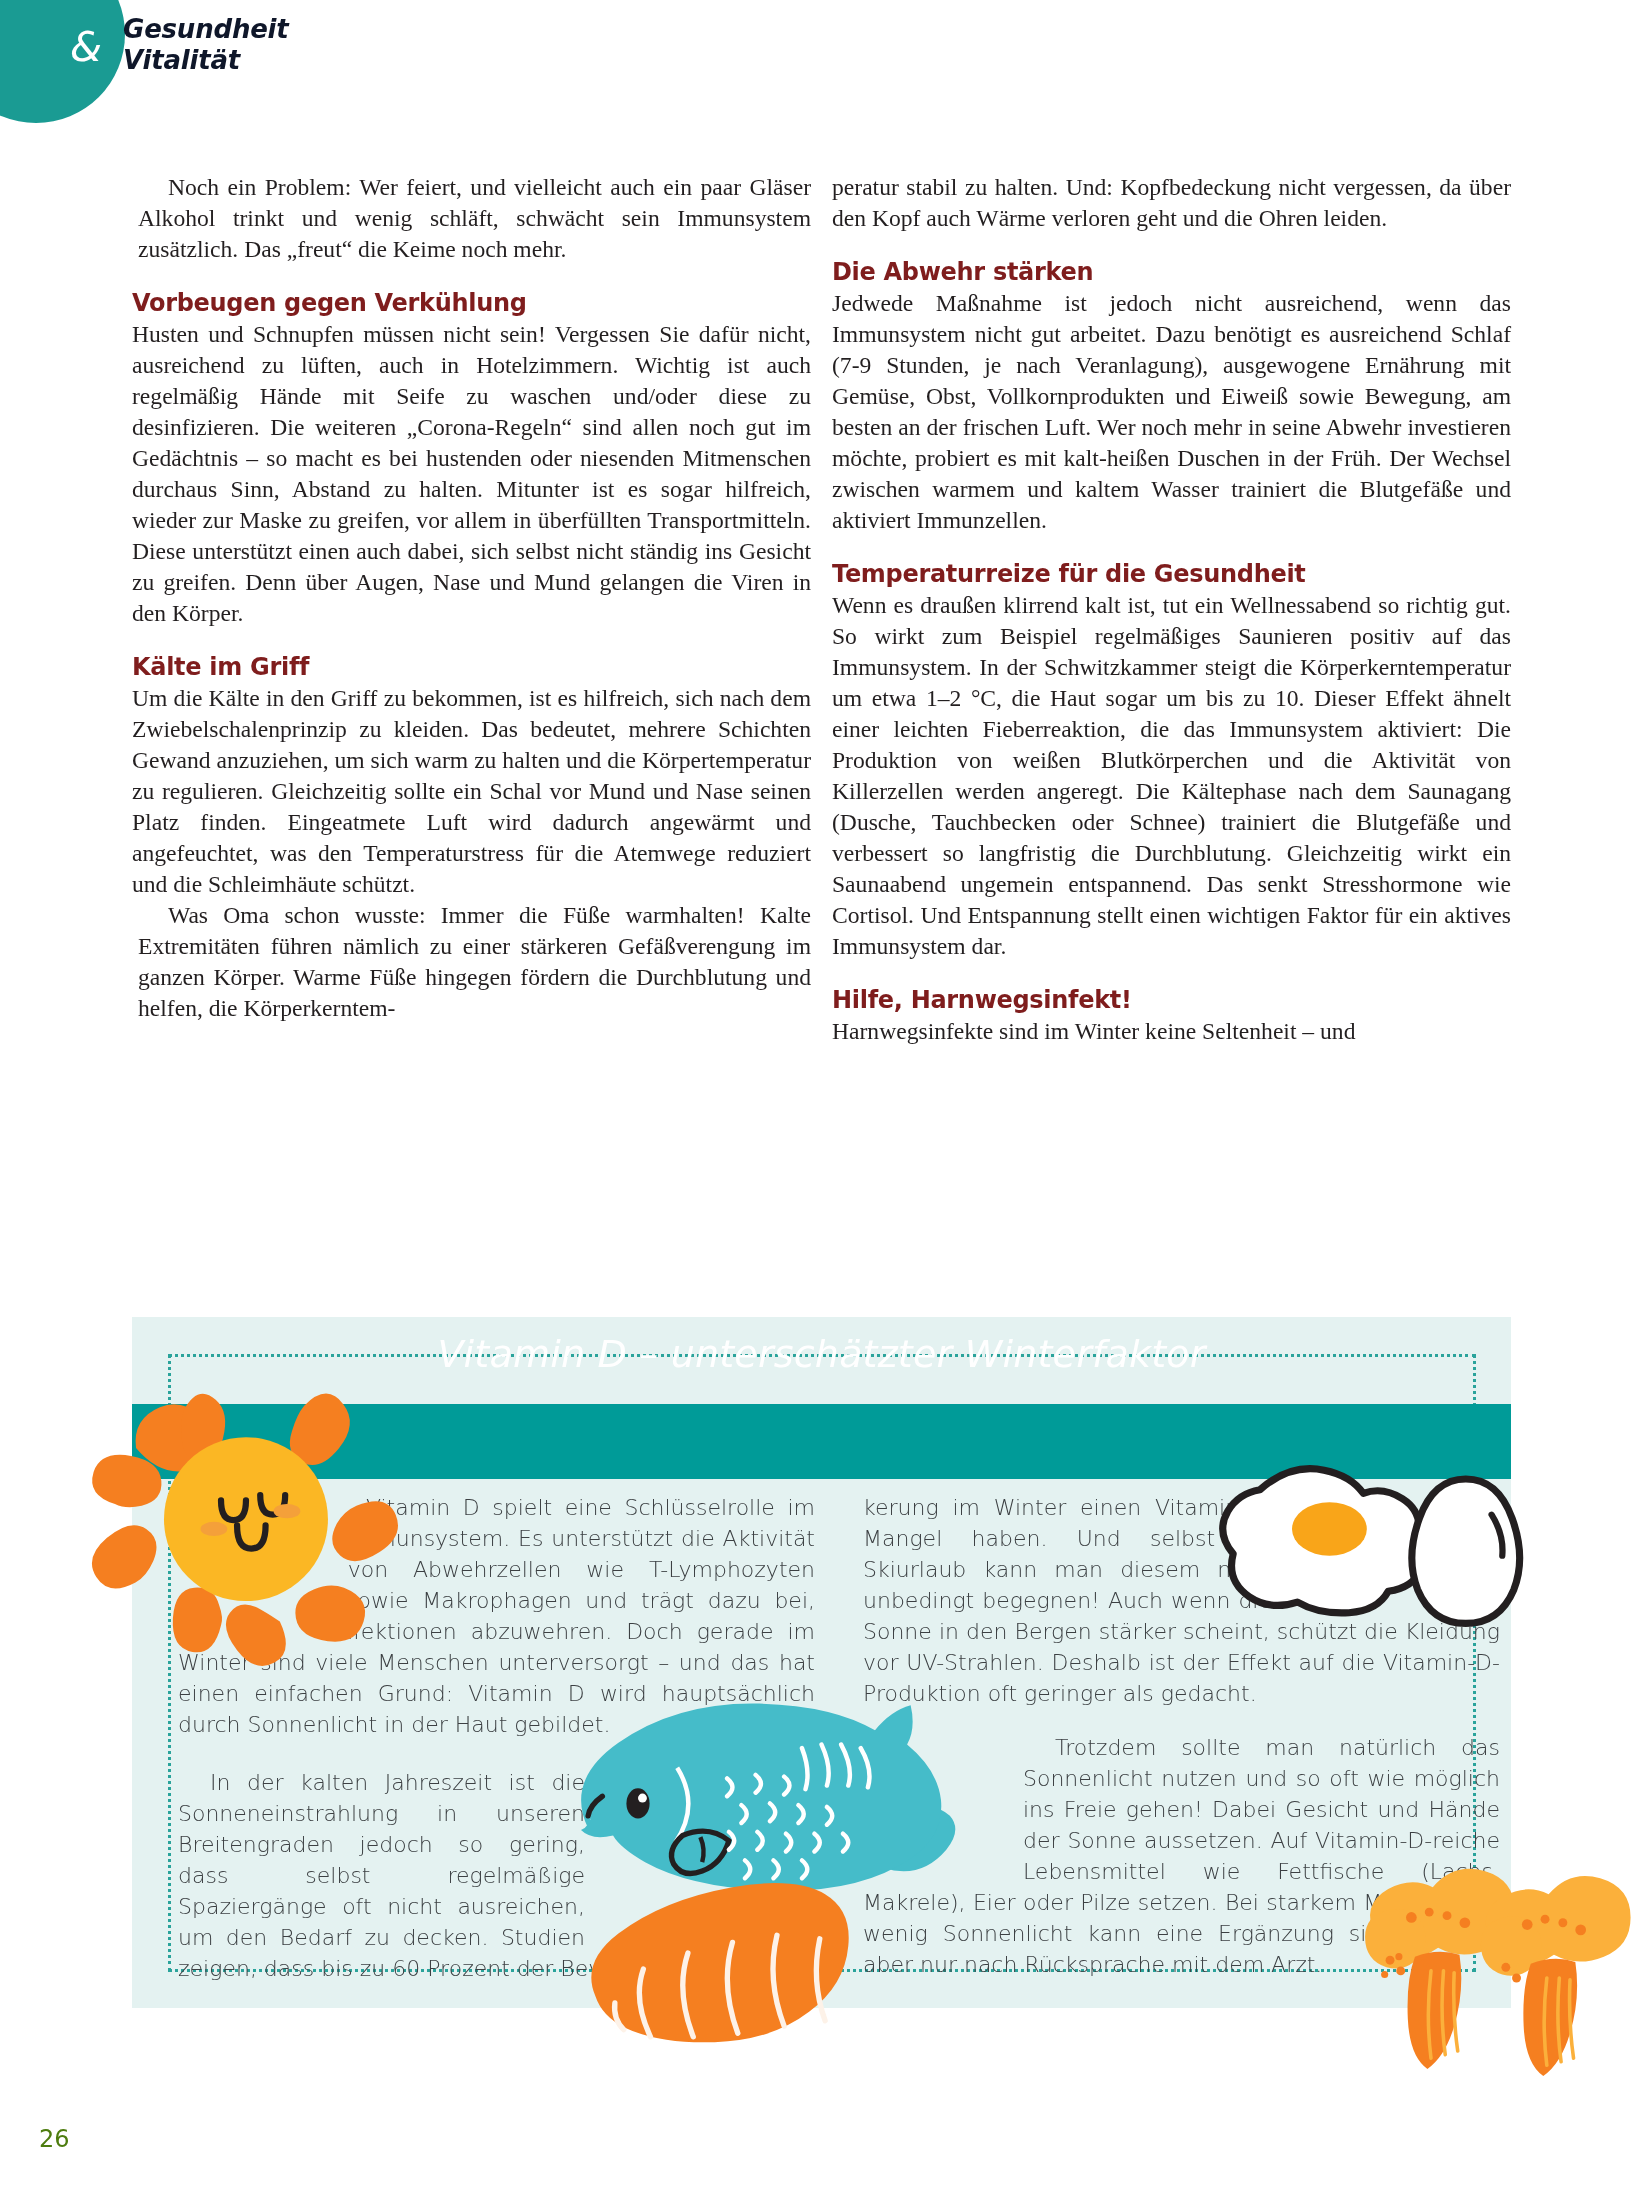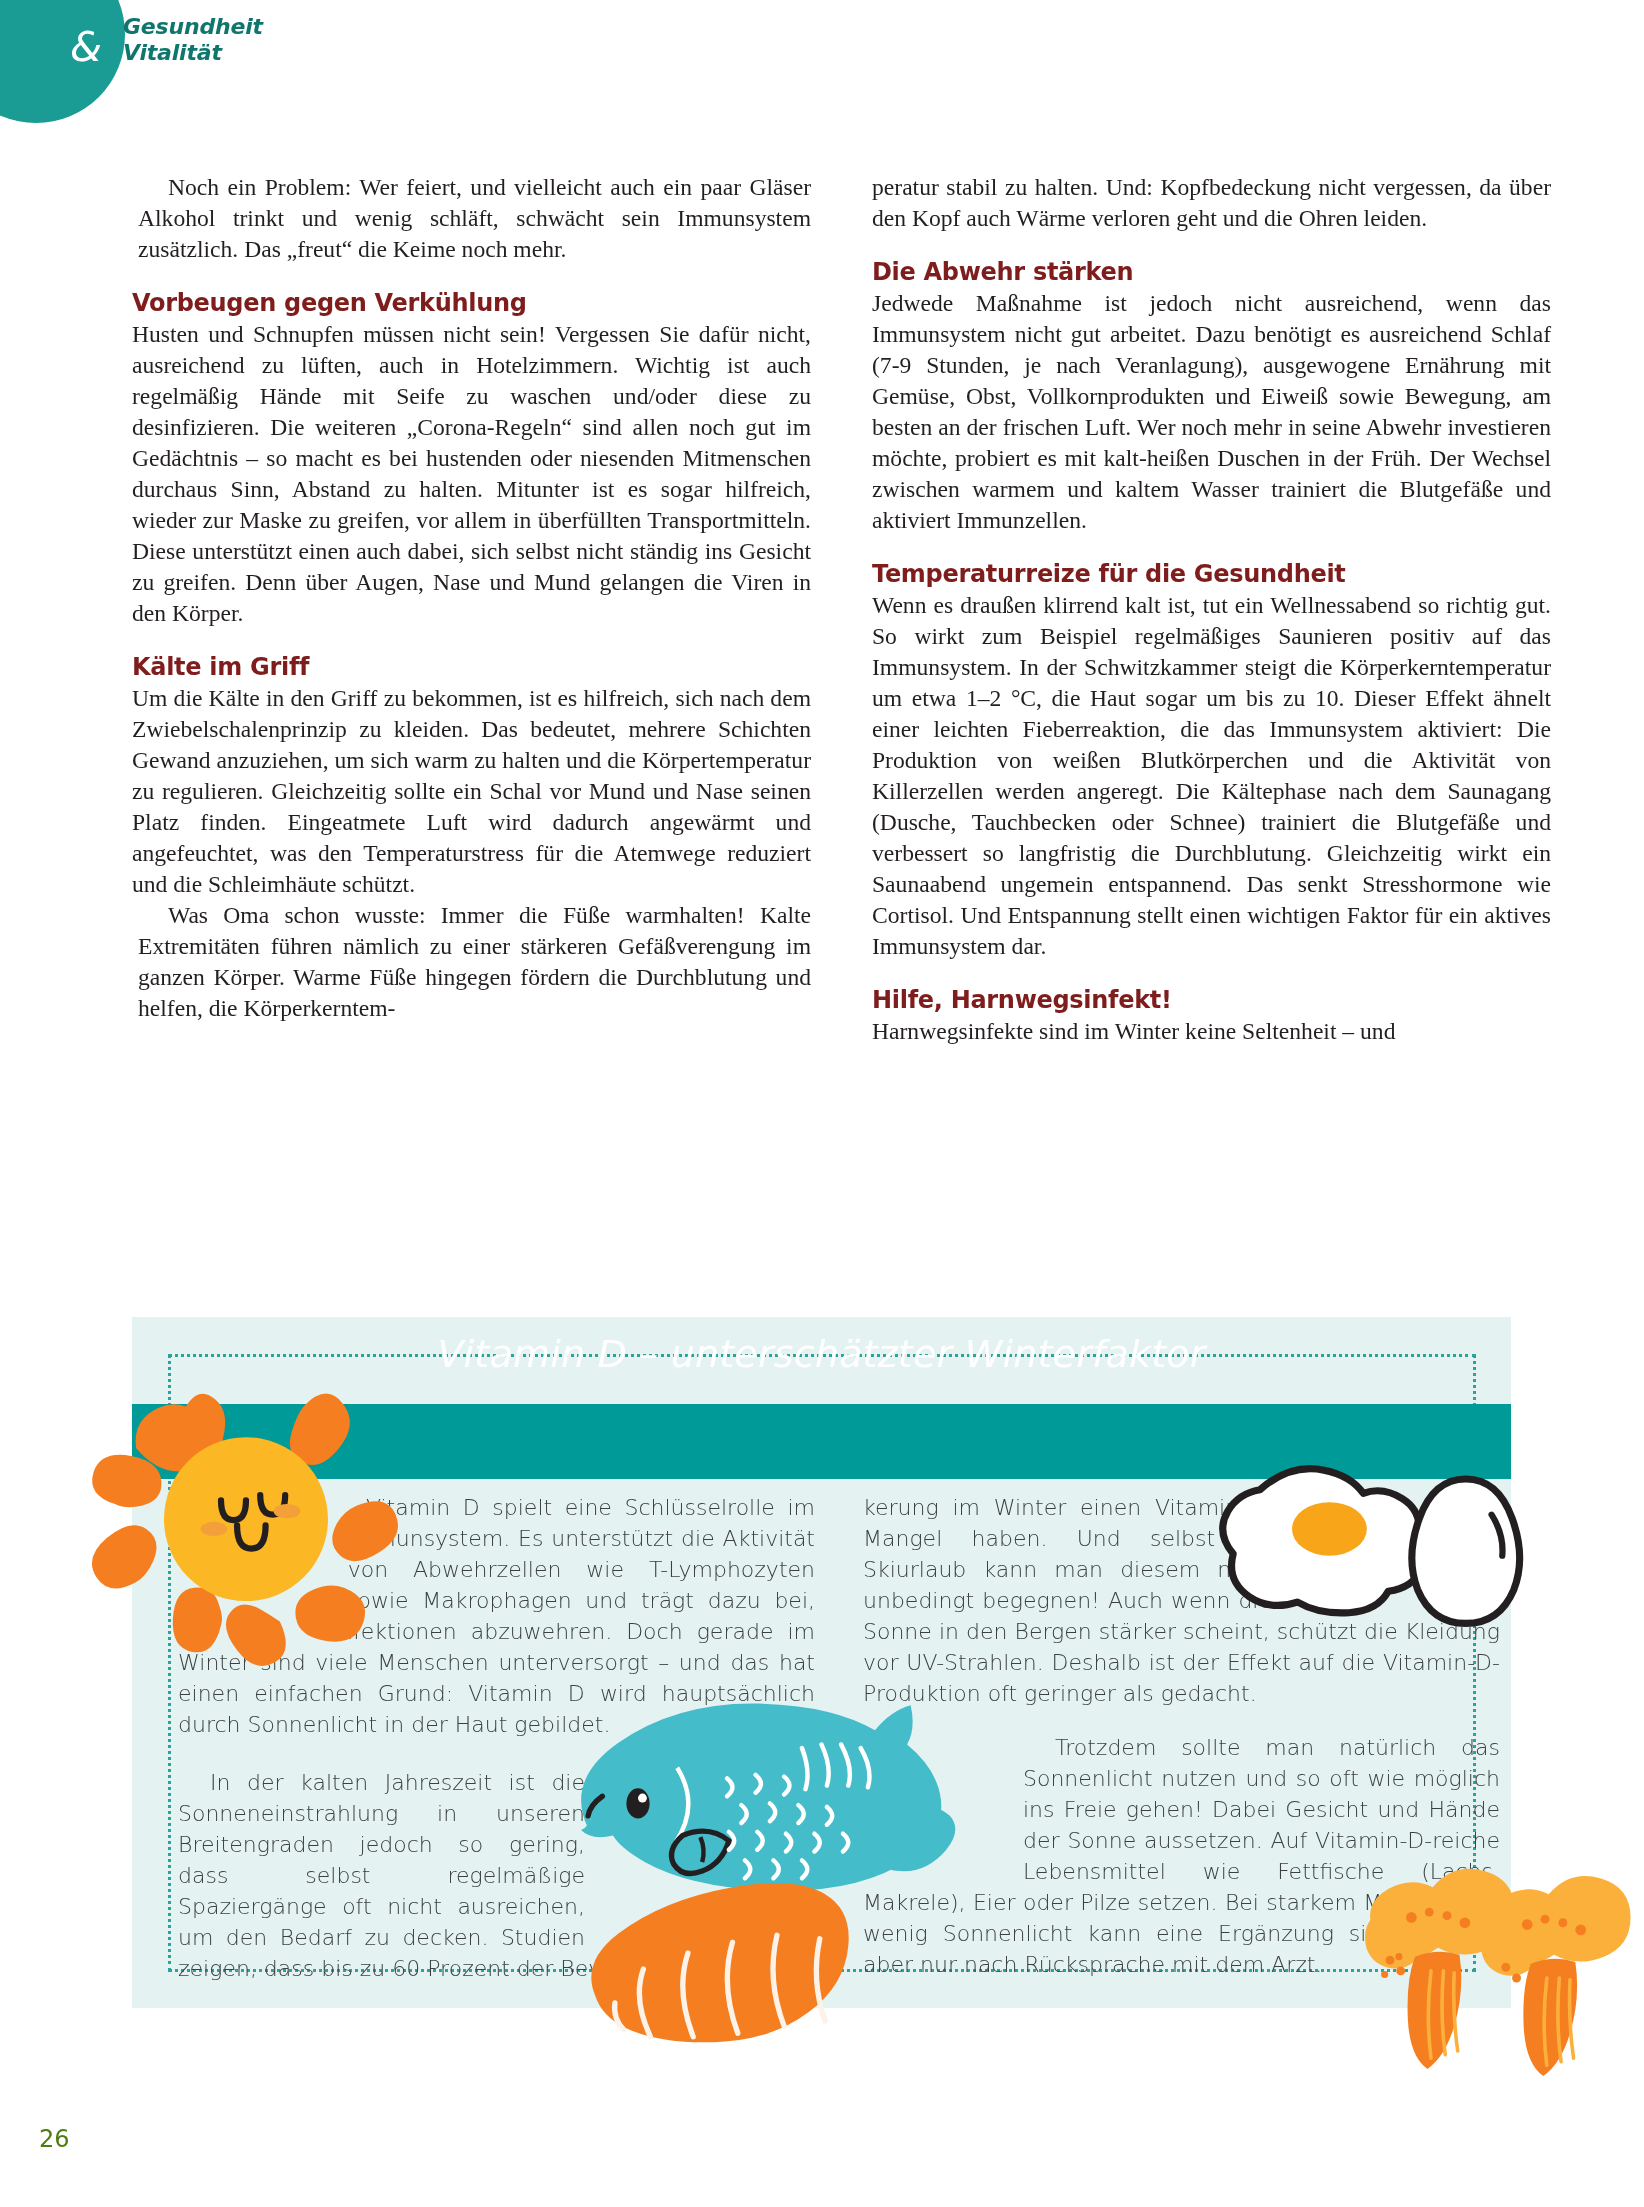--- a/index.html
+++ b/index.html
@@ -24,35 +24,35 @@
     position:absolute;left:70px;top:27px;
     font-family:"DejaVu Sans", sans-serif;
     font-style:italic;font-weight:400;
     font-size:41px;color:#ffffff;
     line-height:1;
   }
   .mast-words{
     position:absolute;left:123px;top:14.3px;
     font-family:"DejaVu Sans", sans-serif;
     font-style:italic;font-weight:700;
-    font-size:22px;line-height:1.17;
-    color:#0f766e;
+    font-size:26px;line-height:1.17;
+    color:#0f172a;
     letter-spacing:-0.2px;
   }
 
   
   .cols{
     position:absolute;left:132px;top:172px;
     width:1379px;
   }
   .col{
     position:absolute;top:0;width:679px;
   }
   .col-left{left:0;}
-  .col-right{left:740px;}
+  .col-right{left:700px;}
 
   p.body{
     margin:0 0 0 0;
     font-family:"Liberation Serif", serif;
     font-size:23.6px;
     line-height:31px;
     color:#231f20;
     text-align:justify;
     text-justify:inter-word;
     hyphens:manual;

